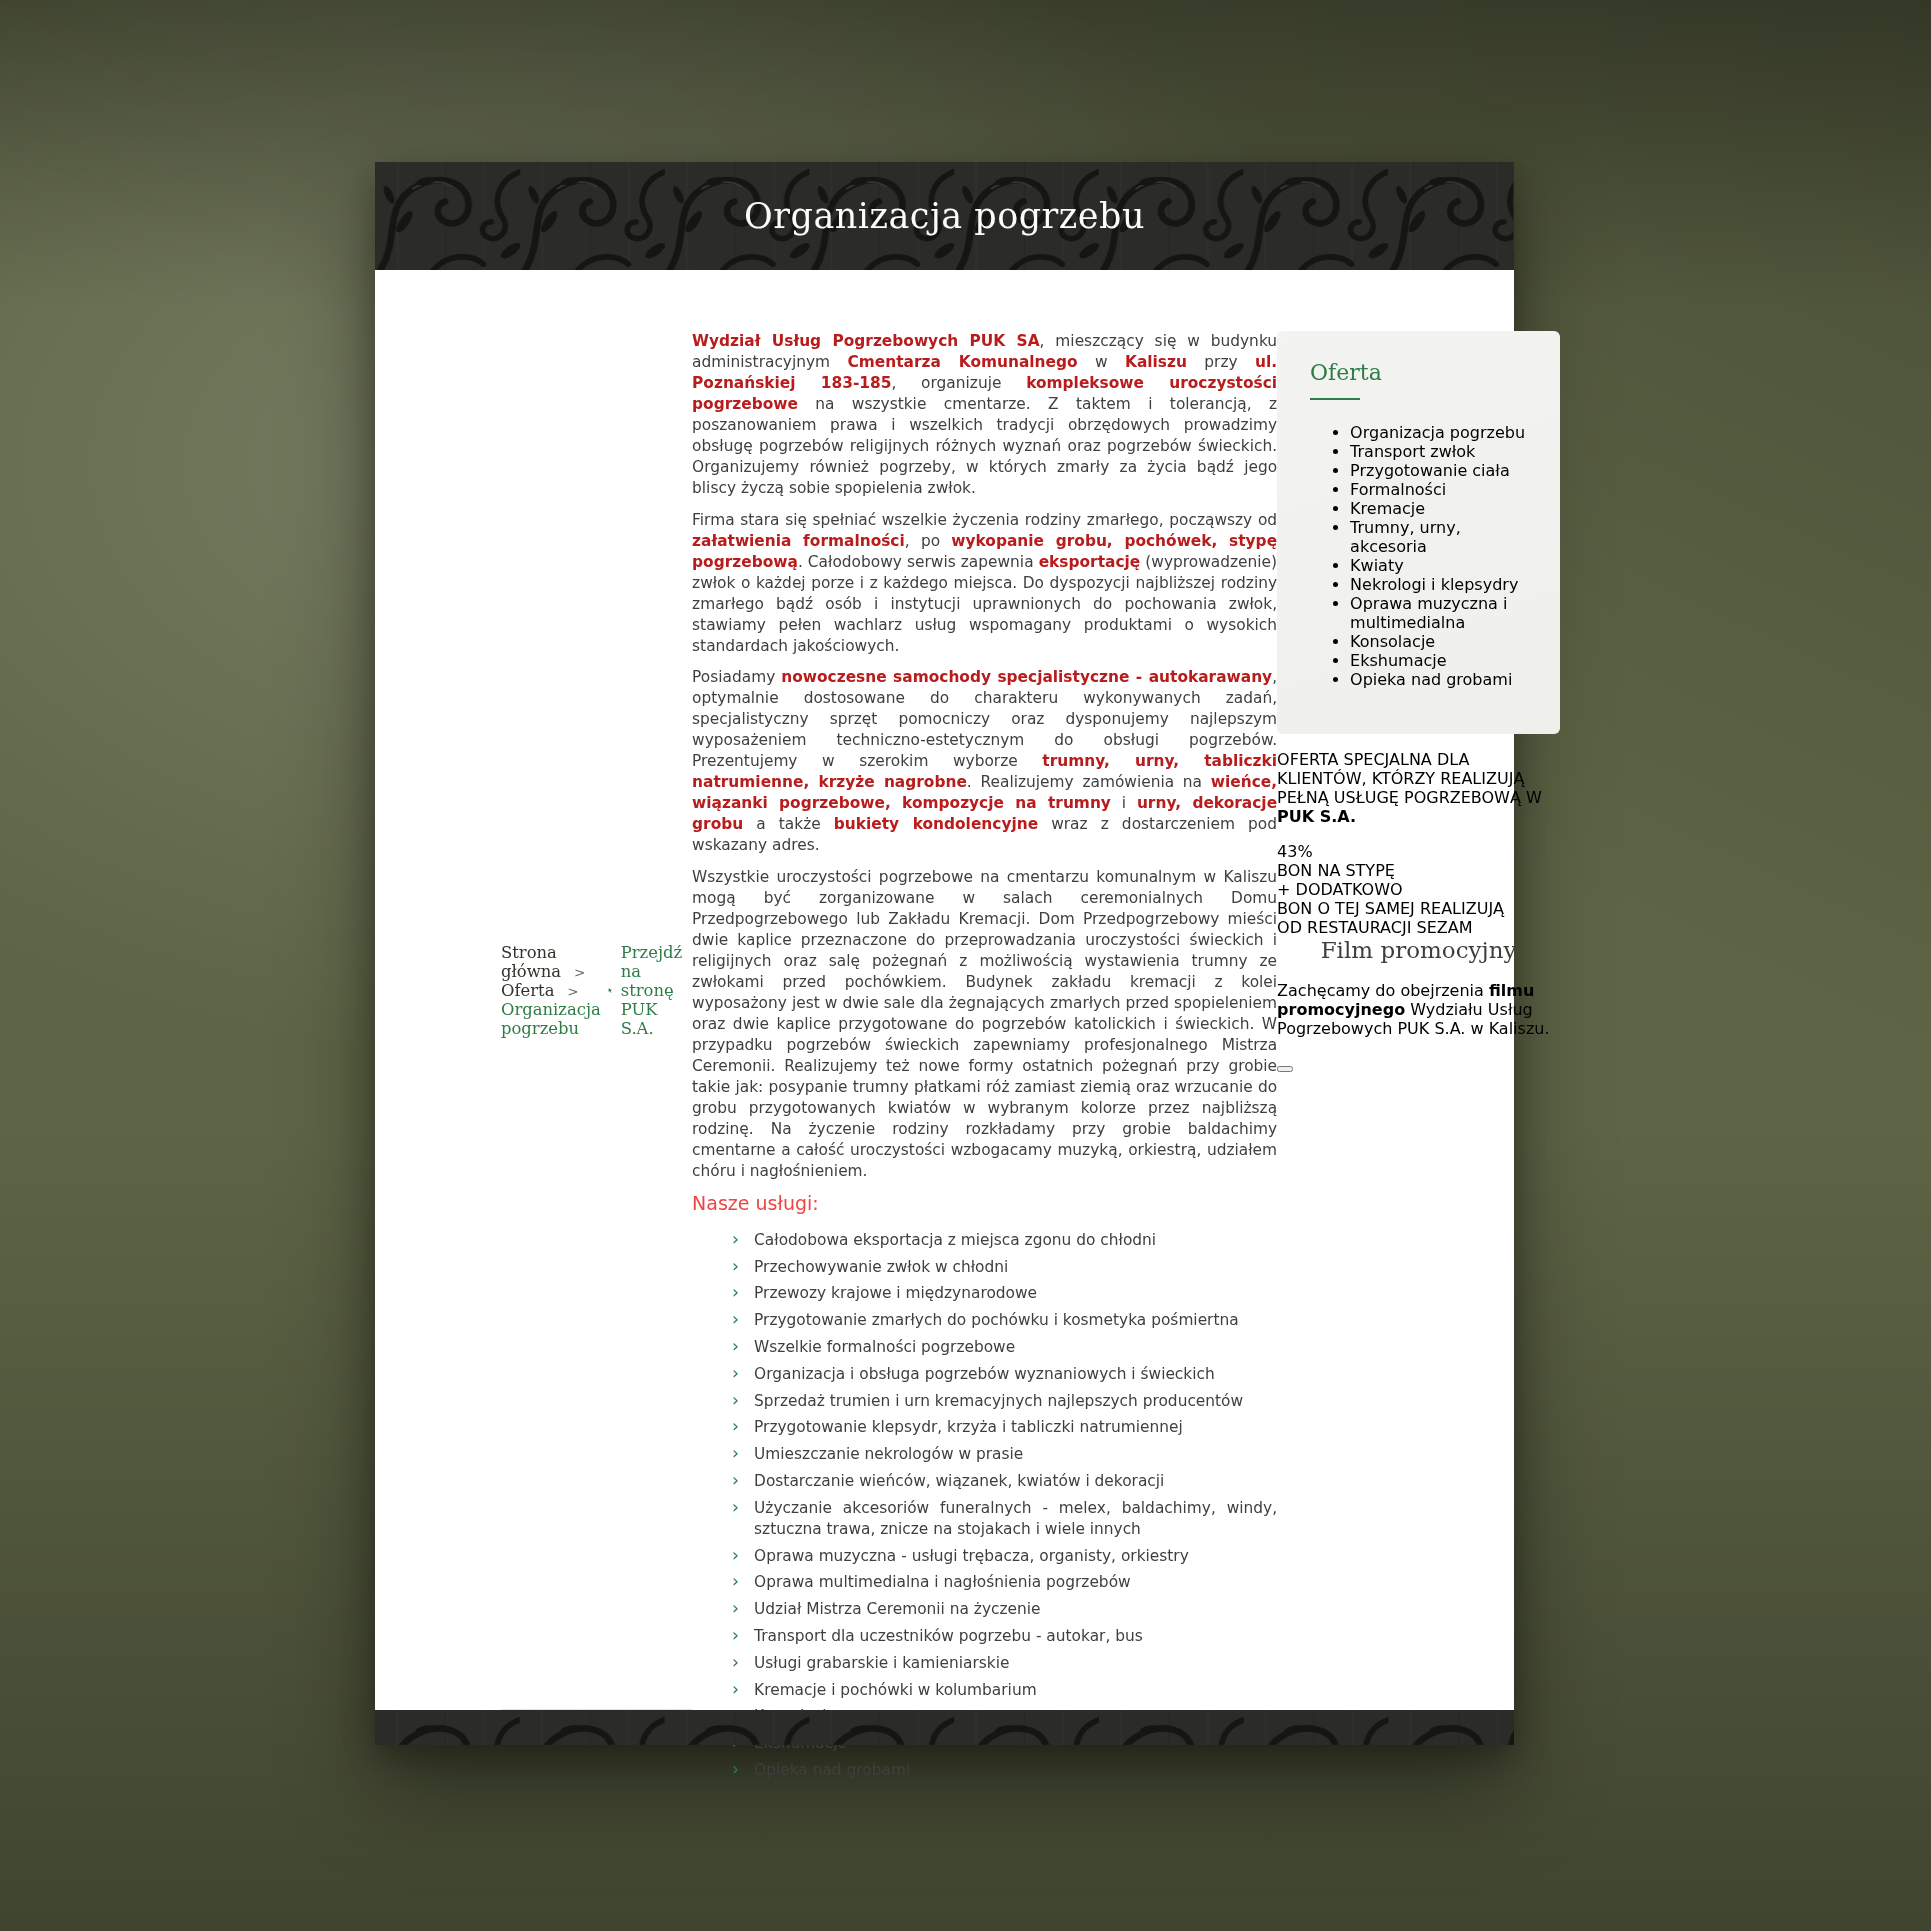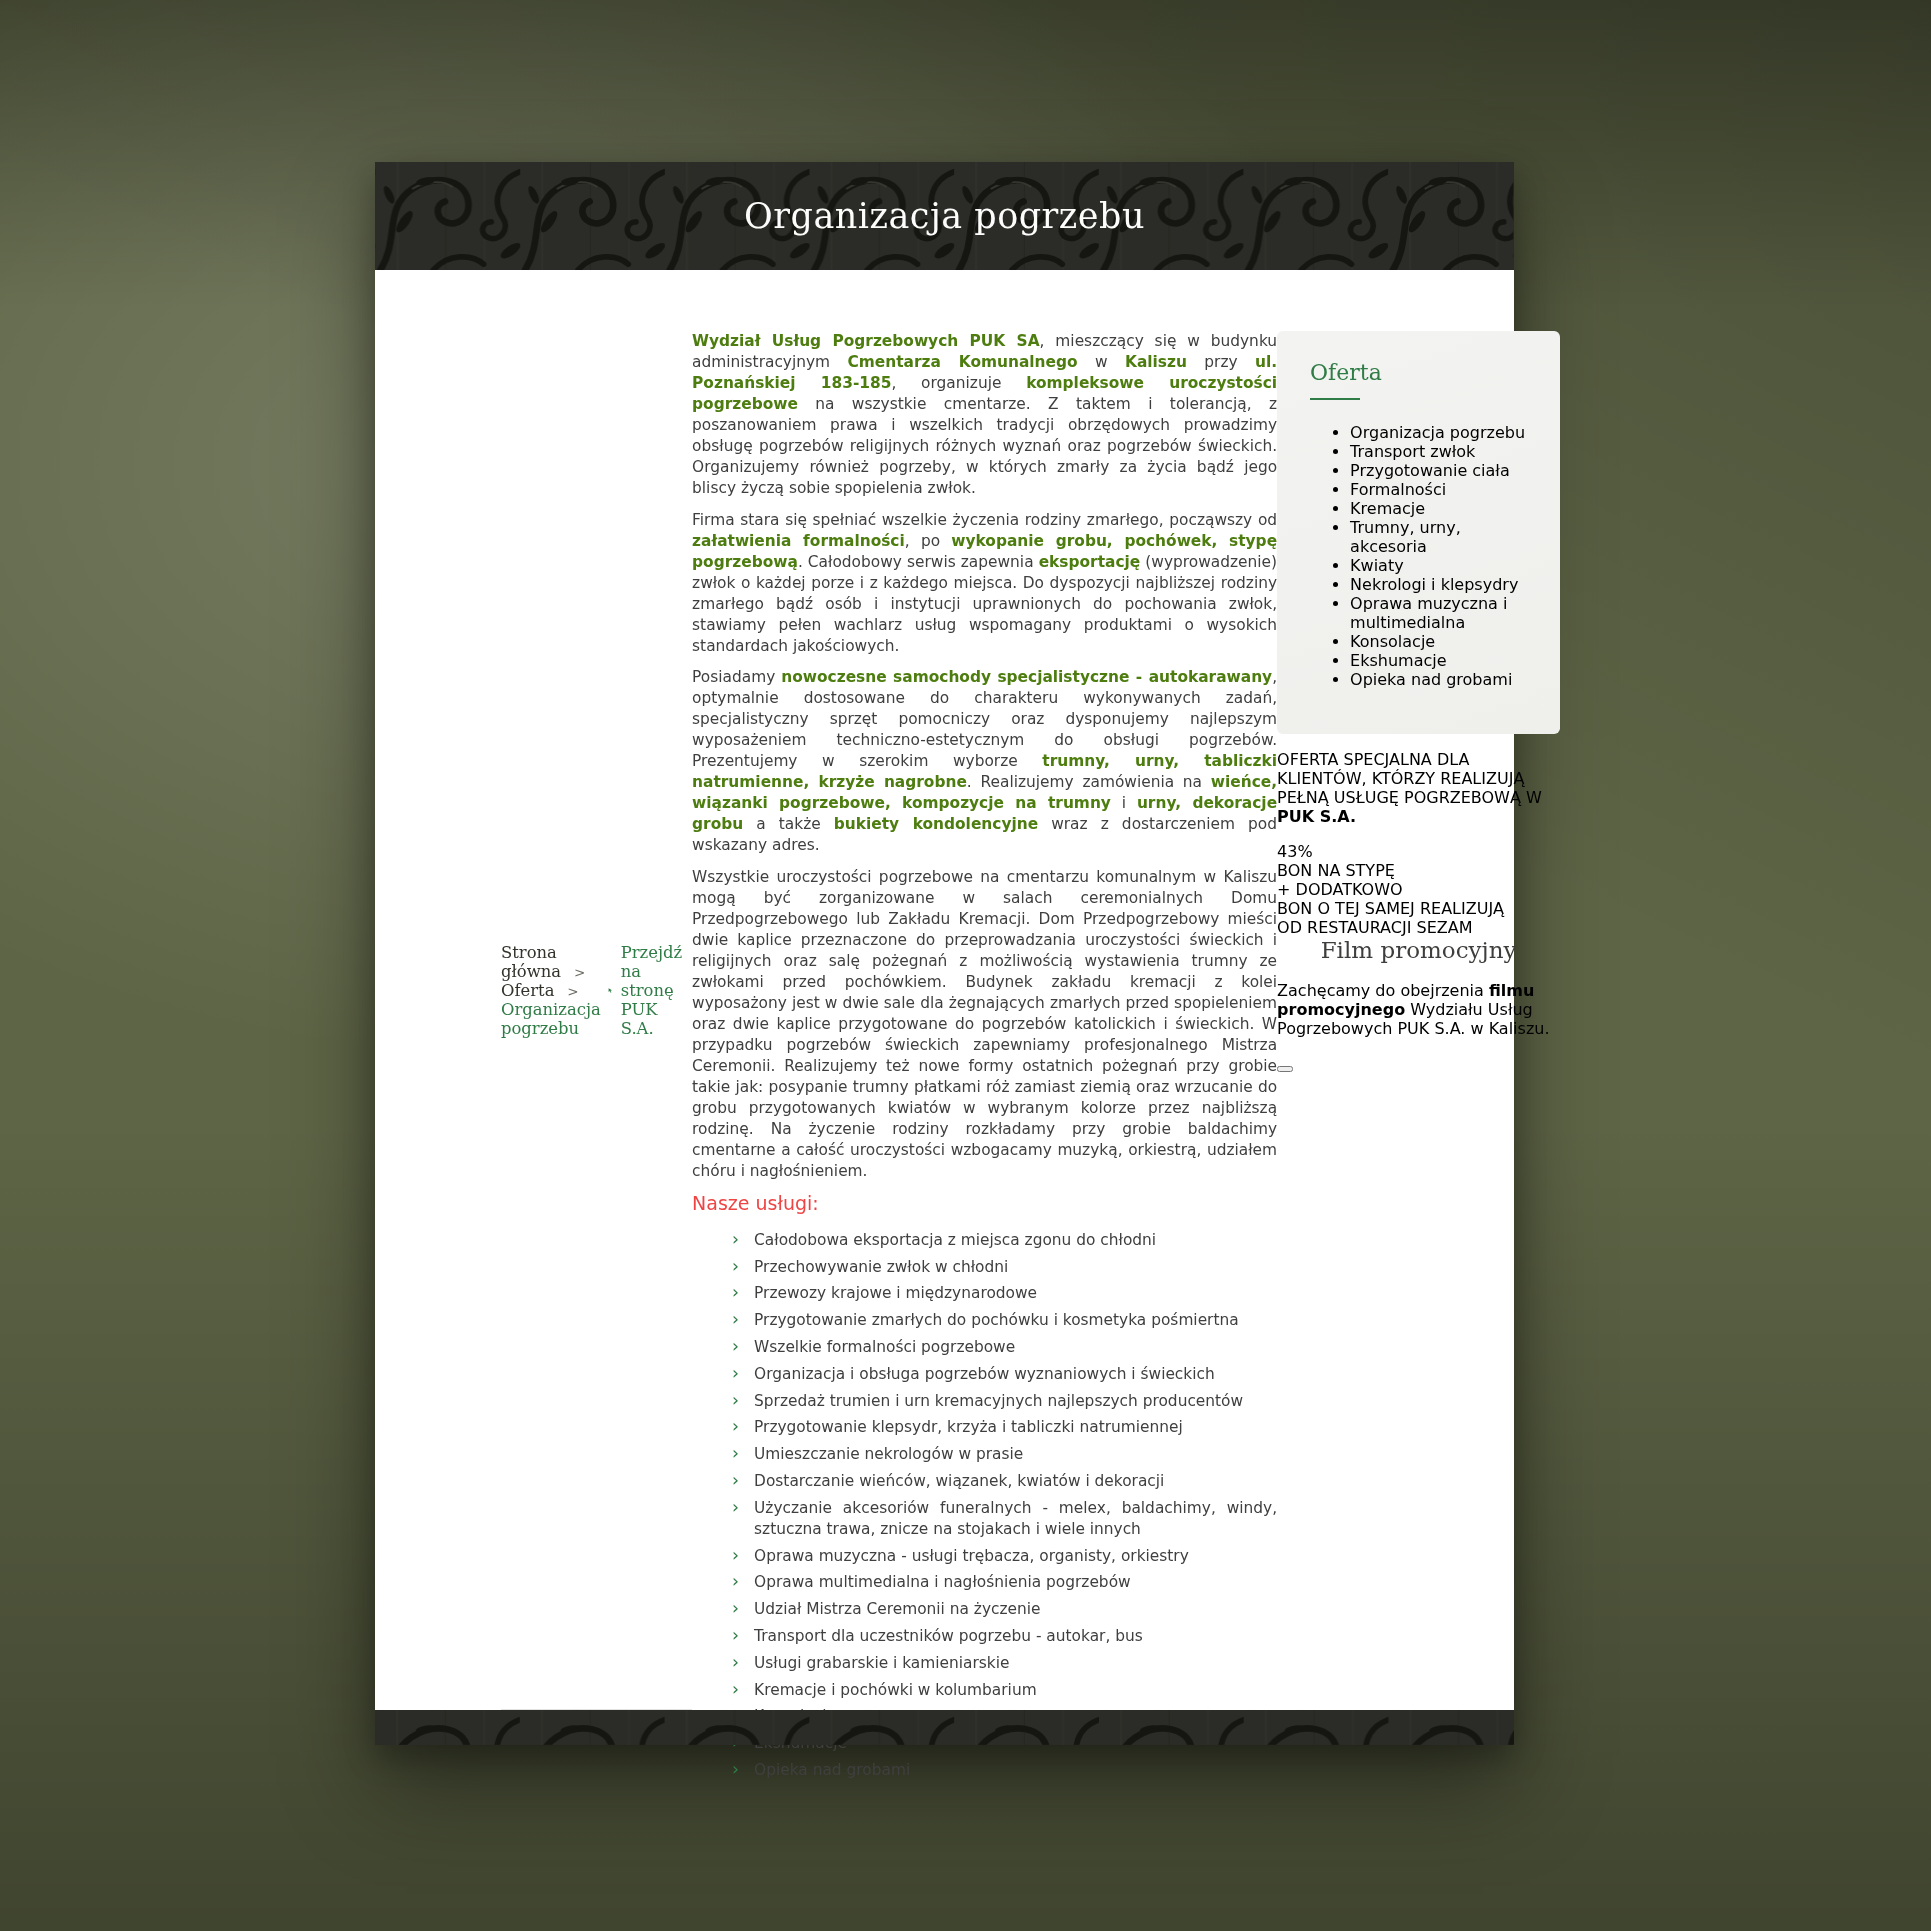--- a/index.html
+++ b/index.html
@@ -24,21 +24,21 @@
     padding:14.5px 0 11.6px;border-bottom:1px solid #e2e2df;
     font-family:"DejaVu Serif",serif;font-size:16.4px;color:#33332c}
   .breadcrumb span{margin-right:7.7px}
   .breadcrumb .sep{color:#6d6d64;font-size:13.5px;margin-right:7.7px}
   .breadcrumb .crumb-link{cursor:pointer}
   .breadcrumb .current{color:#2f7c46}
   .site-link{display:flex;align-items:center;gap:7.7px;color:#2f7c46;text-decoration:none;cursor:pointer}
   .content{display:flex;align-items:flex-start;padding-top:61px}
   .main{width:585px}
   .para{margin:0 0 10.6px;font-size:15.4px;line-height:21px;color:#3f3f3f;text-align:justify}
-  .para b{color:#4d7c0f}
+  .para b{color:#b91c1c}
   .services-heading{margin:11.6px 0 0;font-size:19px;line-height:21px;font-weight:400;color:#ef4444}
   ul.services{list-style:none;margin:15.4px 0 0 40px;padding:0}
   ul.services li{position:relative;padding-left:22px;margin-bottom:5.8px;
     font-size:15.4px;line-height:21px;color:#3f3f3f;text-align:justify}
   ul.services .chev{position:absolute;left:0;top:-1px;color:#2f7c46;font-size:17.4px;line-height:21px}
   .sidebar{width:283px;margin-left:auto}
   .box{border-radius:5.8px}
   .offer-box{background:linear-gradient(160deg,#f3f3f1, #efefec);padding:29px 33px 29px}
   .box-title{margin:0;font-family:"DejaVu Serif",serif;font-weight:400;font-size:22px}
   .box-title.green{color:#2f7c46}

